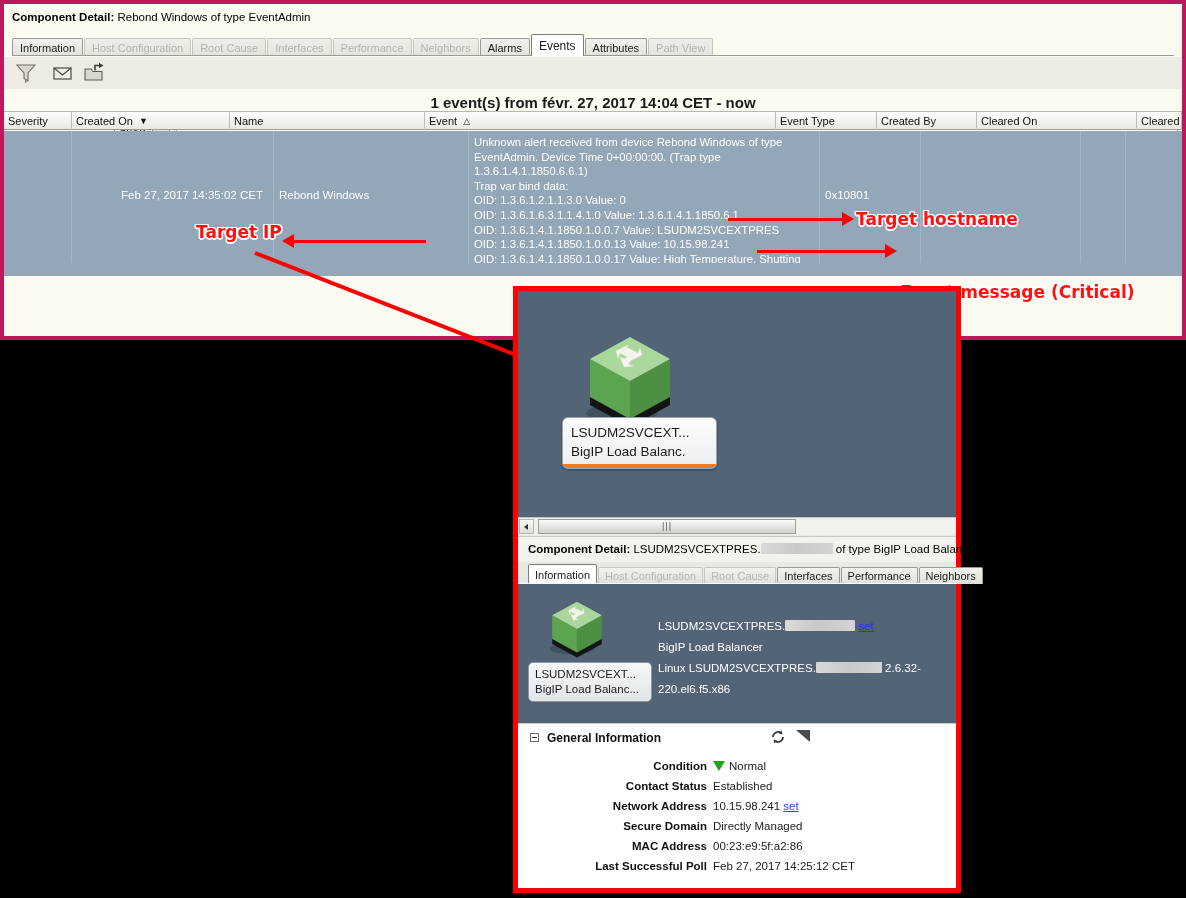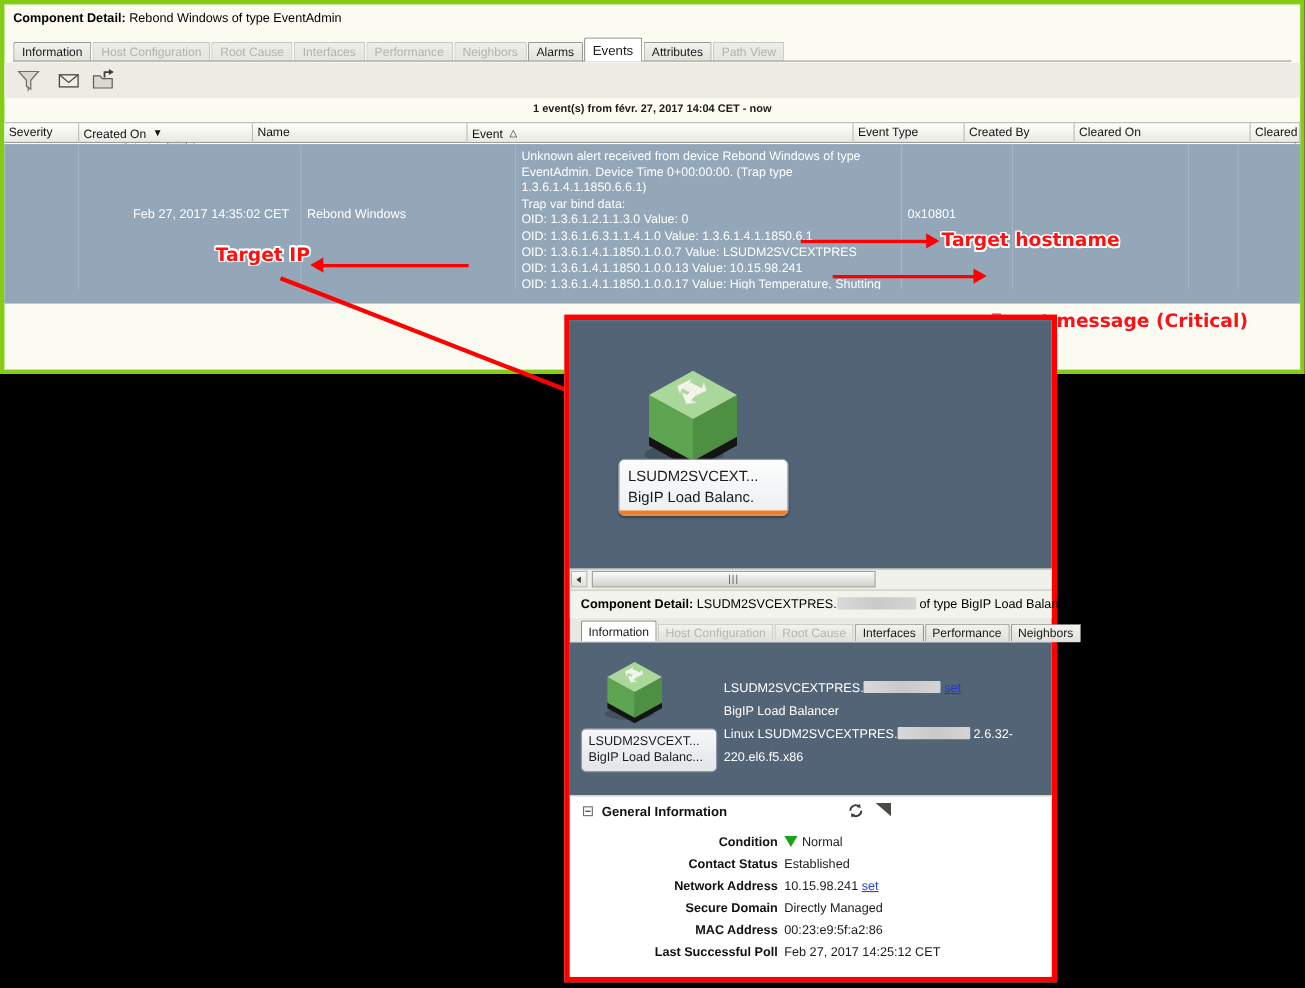--- a/index.html
+++ b/index.html
@@ -5,21 +5,21 @@
   html,body{margin:0;padding:0;}
   body{
     width:1186px;height:898px;background:#000;overflow:hidden;
     font-family:"Liberation Sans", sans-serif;font-size:11px;color:#000;
     position:relative;
   }
   
   #top-panel{
     position:absolute;left:0;top:0;width:1186px;height:340px;
     background:#fbfbf2;box-sizing:border-box;
-    border:4px solid #84cc16;
+    border:4px solid #be185d;
   }
   .cd-title{
     position:absolute;left:8px;top:7px;font-size:11.5px;white-space:nowrap;
   }
   .cd-title b{font-weight:bold;}
   .tabstrip{
     position:absolute;left:8px;top:29px;height:23px;display:flex;align-items:flex-end;
   }
   .tab{
     height:18px;line-height:18px;padding:0 7px;margin-right:1px;
@@ -50,21 +50,21 @@
   .show-combo .arrowbox:after{
     content:"";position:absolute;left:4px;top:7px;border-left:4px solid transparent;
     border-right:4px solid transparent;border-top:4px solid #333;
   }
   .search-field{
     position:absolute;left:172px;top:60px;width:1002px;height:21px;background:#fff;
     border:1px solid #a8a8a2;box-sizing:border-box;
   }
   .evt-count{
     position:absolute;left:0;top:90px;width:1178px;text-align:center;
-    font-size:10px;font-weight:bold;color:#1a1a1a;
+    font-size:15px;font-weight:bold;color:#1a1a1a;
   }
   
   .tbl-head{
     position:absolute;left:0;top:107px;width:1178px;height:19px;
     background:linear-gradient(180deg,#fdfdfb 0%,#e9e9e3 100%);
     border-top:1px solid #b9b9b3;border-bottom:1px solid #9c9c96;
     box-sizing:border-box;display:flex;
   }
   .th{
     height:18px;line-height:18px;padding-left:4px;font-size:11px;color:#111;

